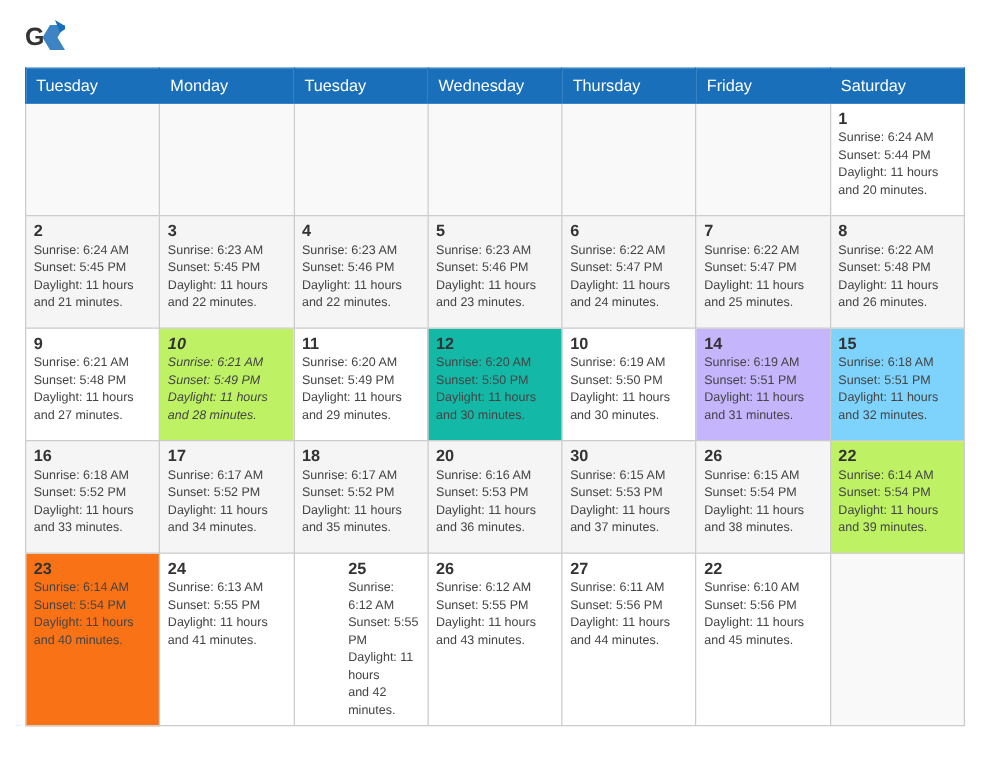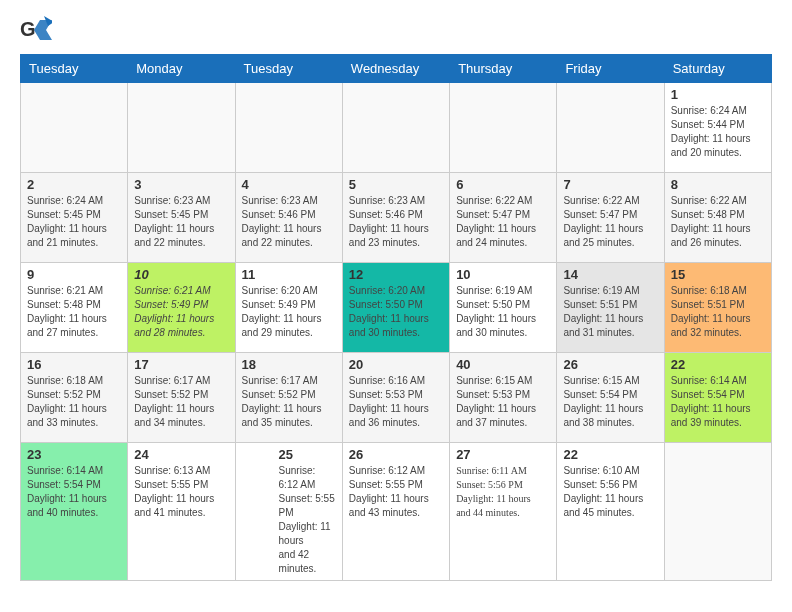--- a/index.html
+++ b/index.html
@@ -151,28 +151,28 @@
 Daylight: 11 hours
 and 30 minutes.</div>
           </td>
           <td style="background: rgb(255, 255, 255);">
             <span class="day-num">10</span>
             <div class="day-info" style="white-space: pre-line;">Sunrise: 6:19 AM
 Sunset: 5:50 PM
 Daylight: 11 hours
 and 30 minutes.</div>
           </td>
-          <td style="background: #e5e5e5;">
+          <td style="background: #c4b5fd;">
             <span class="day-num">14</span>
             <div class="day-info" style="white-space: pre-line;">Sunrise: 6:19 AM
 Sunset: 5:51 PM
 Daylight: 11 hours
 and 31 minutes.</div>
           </td>
-          <td style="background: #fdba74;">
+          <td style="background: #7dd3fc;">
             <span class="day-num">15</span>
             <div class="day-info" style="white-space: pre-line;">Sunrise: 6:18 AM
 Sunset: 5:51 PM
 Daylight: 11 hours
 and 32 minutes.</div>
           </td>
         </tr>
         <tr style="background: rgb(245, 245, 245);">
           <td style="background: rgb(245, 245, 245);">
             <span class="day-num">16</span>
@@ -196,21 +196,21 @@
 and 35 minutes.</div>
           </td>
           <td style="background: rgb(245, 245, 245);">
             <span class="day-num">20</span>
             <div class="day-info" style="white-space: pre-line;">Sunrise: 6:16 AM
 Sunset: 5:53 PM
 Daylight: 11 hours
 and 36 minutes.</div>
           </td>
           <td style="background: rgb(245, 245, 245);">
-            <span class="day-num">40</span>
+            <span class="day-num">30</span>
             <div class="day-info" style="white-space: pre-line;">Sunrise: 6:15 AM
 Sunset: 5:53 PM
 Daylight: 11 hours
 and 37 minutes.</div>
           </td>
           <td style="background: rgb(245, 245, 245);">
             <span class="day-num">26</span>
             <div class="day-info" style="white-space: pre-line;">Sunrise: 6:15 AM
 Sunset: 5:54 PM
 Daylight: 11 hours
@@ -218,21 +218,21 @@
           </td>
           <td style="background: #bef264;">
             <span class="day-num">22</span>
             <div class="day-info" style="white-space: pre-line;">Sunrise: 6:14 AM
 Sunset: 5:54 PM
 Daylight: 11 hours
 and 39 minutes.</div>
           </td>
         </tr>
         <tr style="background: rgb(255, 255, 255);">
-          <td style="background: #86efac;">
+          <td style="background: #f97316;">
             <span class="day-num">23</span>
             <div class="day-info" style="white-space: pre-line;">Sunrise: 6:14 AM
 Sunset: 5:54 PM
 Daylight: 11 hours
 and 40 minutes.</div>
           </td>
           <td style="background: rgb(255, 255, 255);">
             <span class="day-num">24</span>
             <div class="day-info" style="white-space: pre-line;">Sunrise: 6:13 AM
 Sunset: 5:55 PM
@@ -248,21 +248,21 @@
           </td>
           <td style="background: rgb(255, 255, 255);">
             <span class="day-num">26</span>
             <div class="day-info" style="white-space: pre-line;">Sunrise: 6:12 AM
 Sunset: 5:55 PM
 Daylight: 11 hours
 and 43 minutes.</div>
           </td>
           <td style="background: rgb(255, 255, 255);">
             <span class="day-num">27</span>
-            <div class="day-info" style="white-space: pre-line; font-family: Liberation Serif, serif;">Sunrise: 6:11 AM
+            <div class="day-info" style="white-space: pre-line;">Sunrise: 6:11 AM
 Sunset: 5:56 PM
 Daylight: 11 hours
 and 44 minutes.</div>
           </td>
           <td style="background: rgb(255, 255, 255);">
             <span class="day-num">22</span>
             <div class="day-info" style="white-space: pre-line;">Sunrise: 6:10 AM
 Sunset: 5:56 PM
 Daylight: 11 hours
 and 45 minutes.</div>

